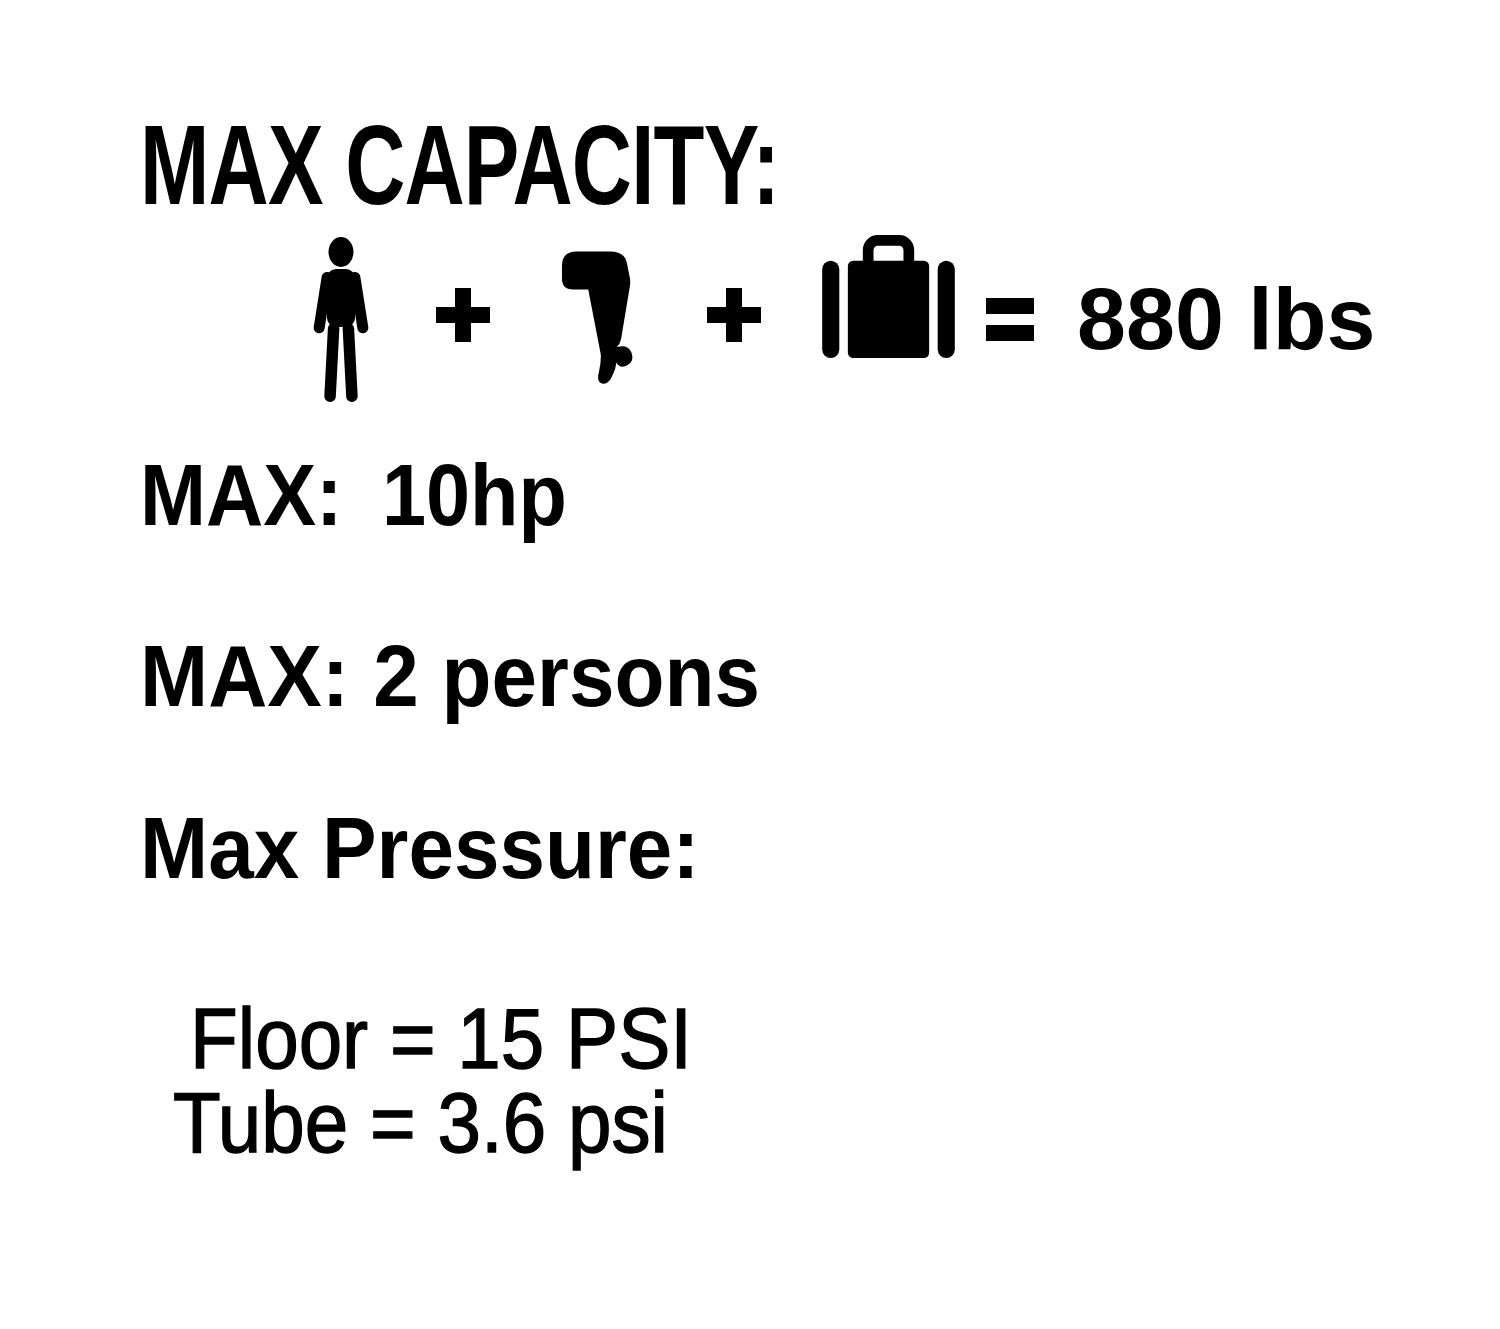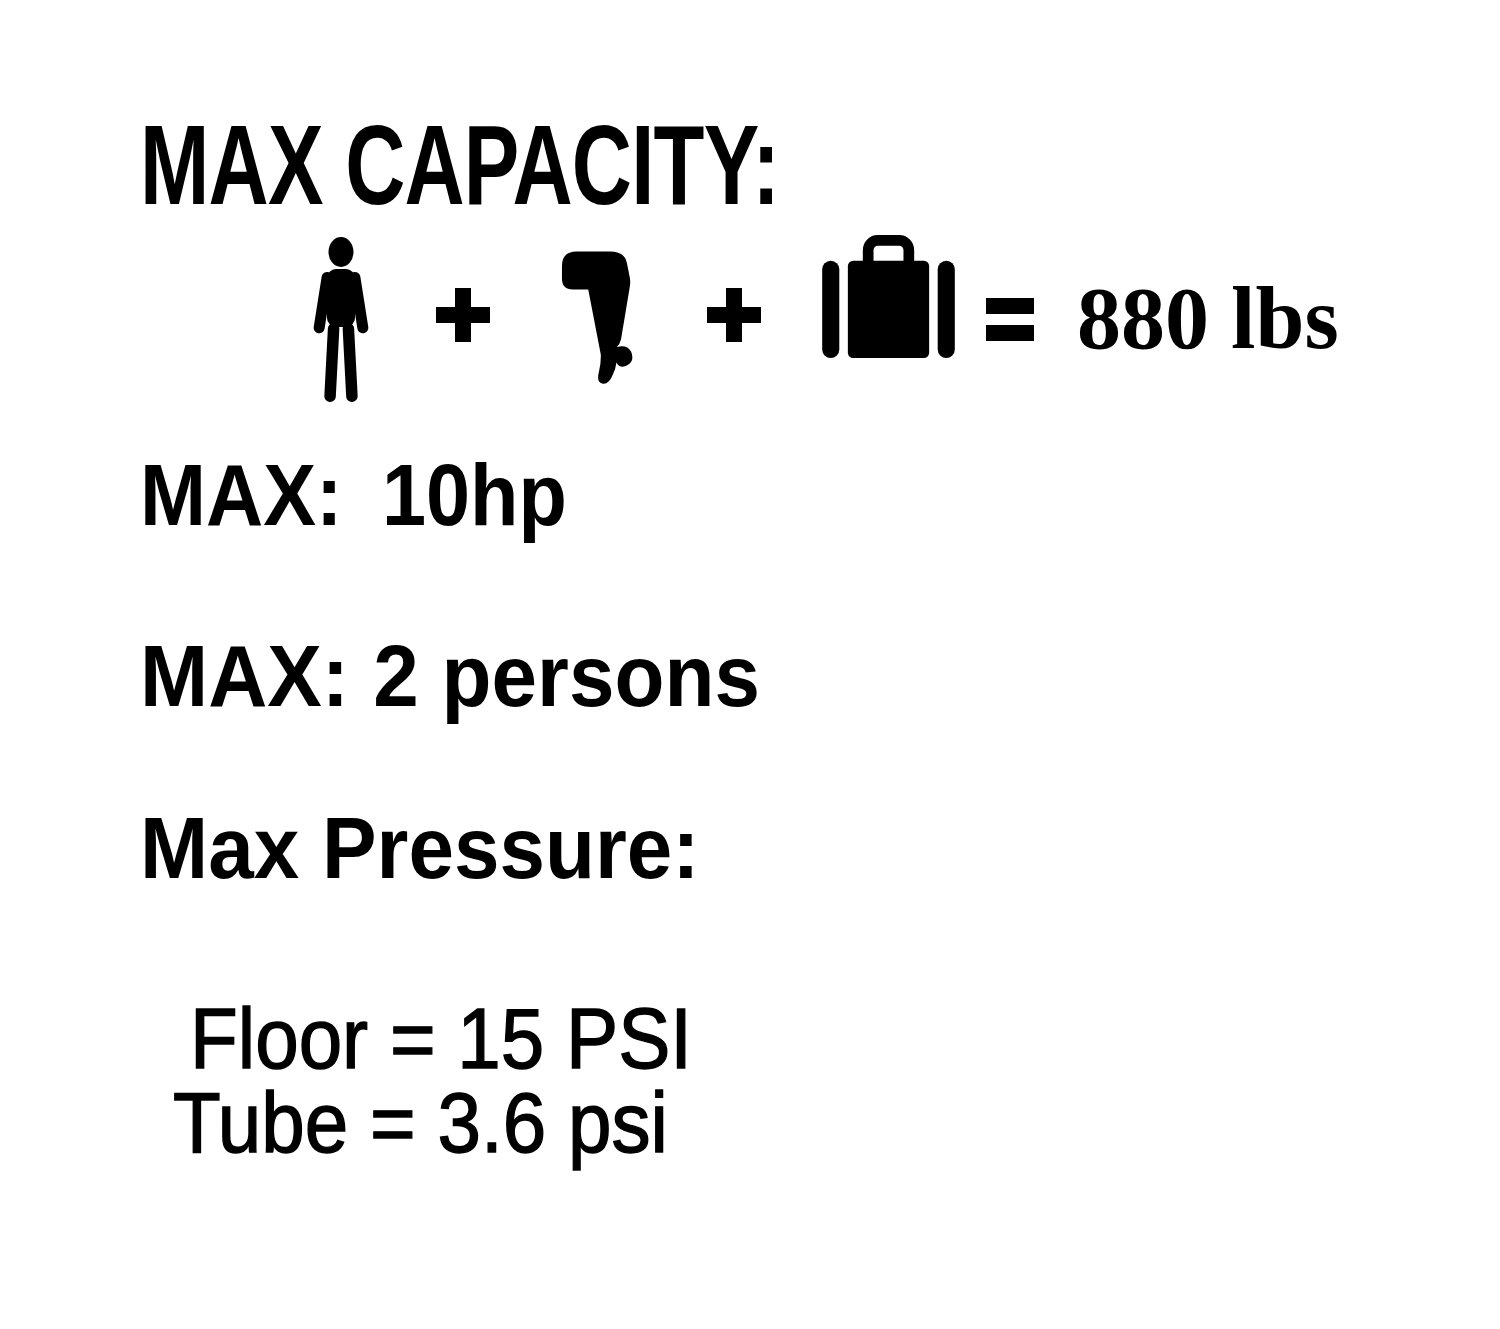--- a/index.html
+++ b/index.html
@@ -81,21 +81,20 @@
   .eq-plus2   { margin-left: 72px; margin-top: 55px; }
   .eq-luggage { margin-left: 59px; margin-top: 2px; }
   .eq-equals  { margin-left: 29px; margin-top: 65px; }
   .eq-total {
     margin-left: 43px;
     margin-top: 42px;
     font-size: 88px;
     font-weight: bold;
     line-height: 1;
     white-space: nowrap;
-    font-family: Liberation Serif, serif;
   }
 </style>
 </head>
 <body>
 
 <div id="plate">
 
   <div class="t title">MAX CAPACITY:</div>
 
   <div class="equation">

